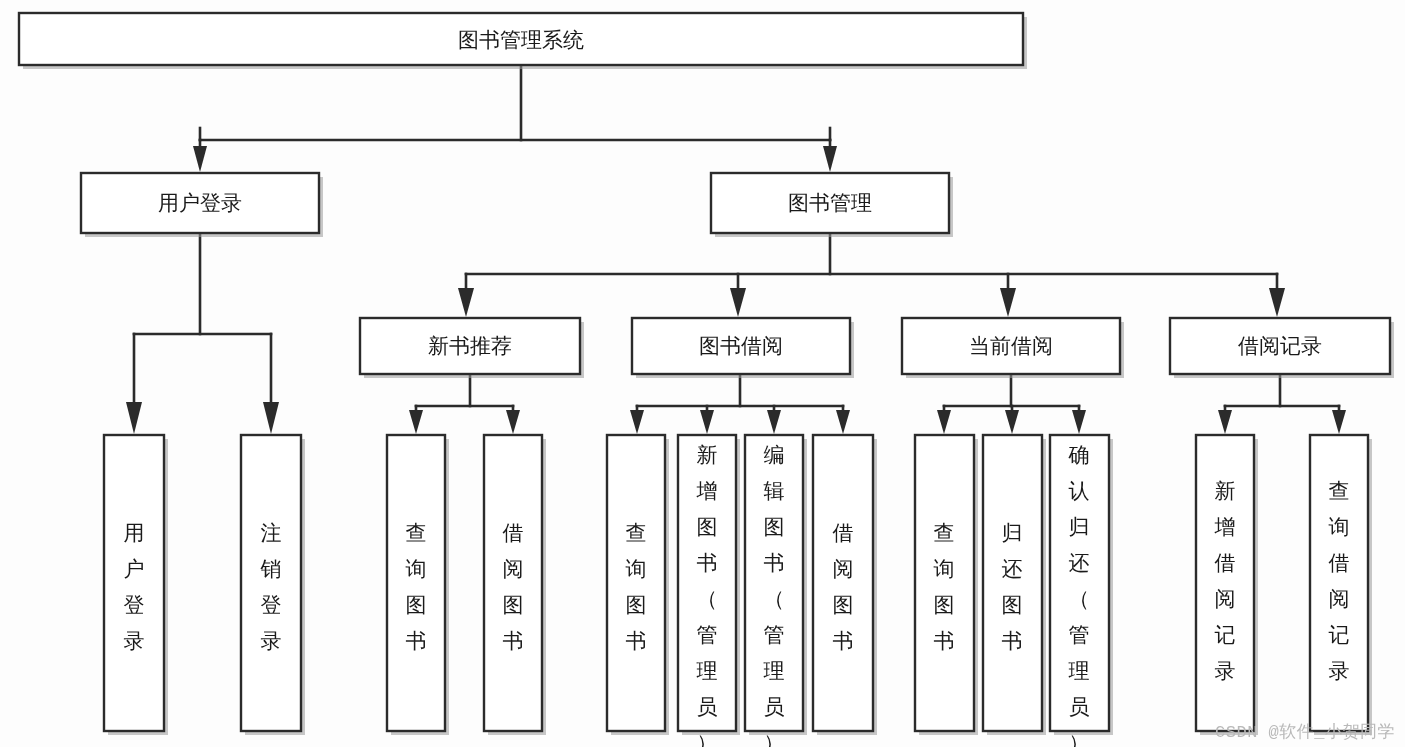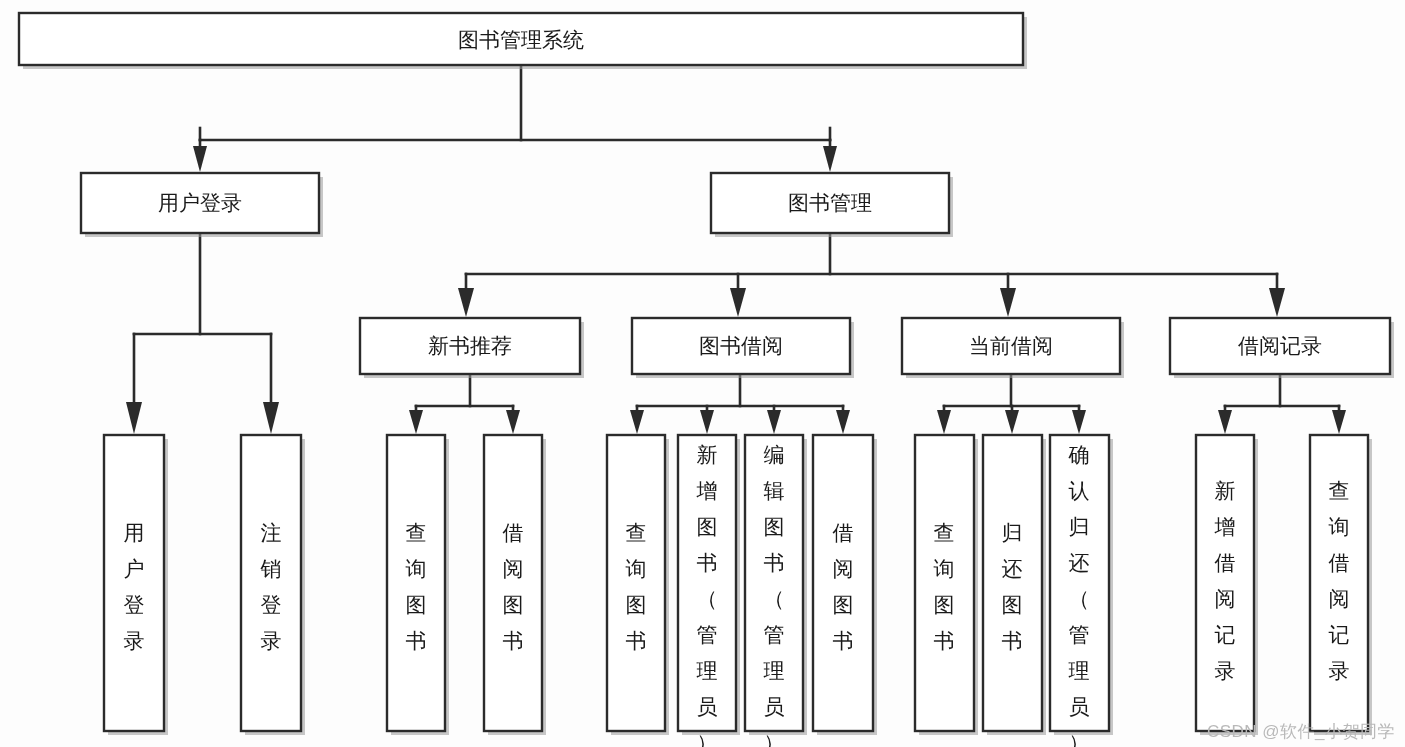--- a/index.html
+++ b/index.html
@@ -58,21 +58,21 @@
     font-size: 21px;
     text-anchor: middle;
   }
   .vert-char {
     font-size: 21px;
   }
   .watermark-text {
     position: absolute;
     right: 10px;
     bottom: 4px;
-    font-family: Liberation Sans, sans-serif;
+    font-family: Liberation Mono, monospace;
     font-size: 17px;
     color: #b9b9b9;
     letter-spacing: 0.5px;
     white-space: nowrap;
     pointer-events: none;
   }
 </style>
 </head>
 <body>
 

